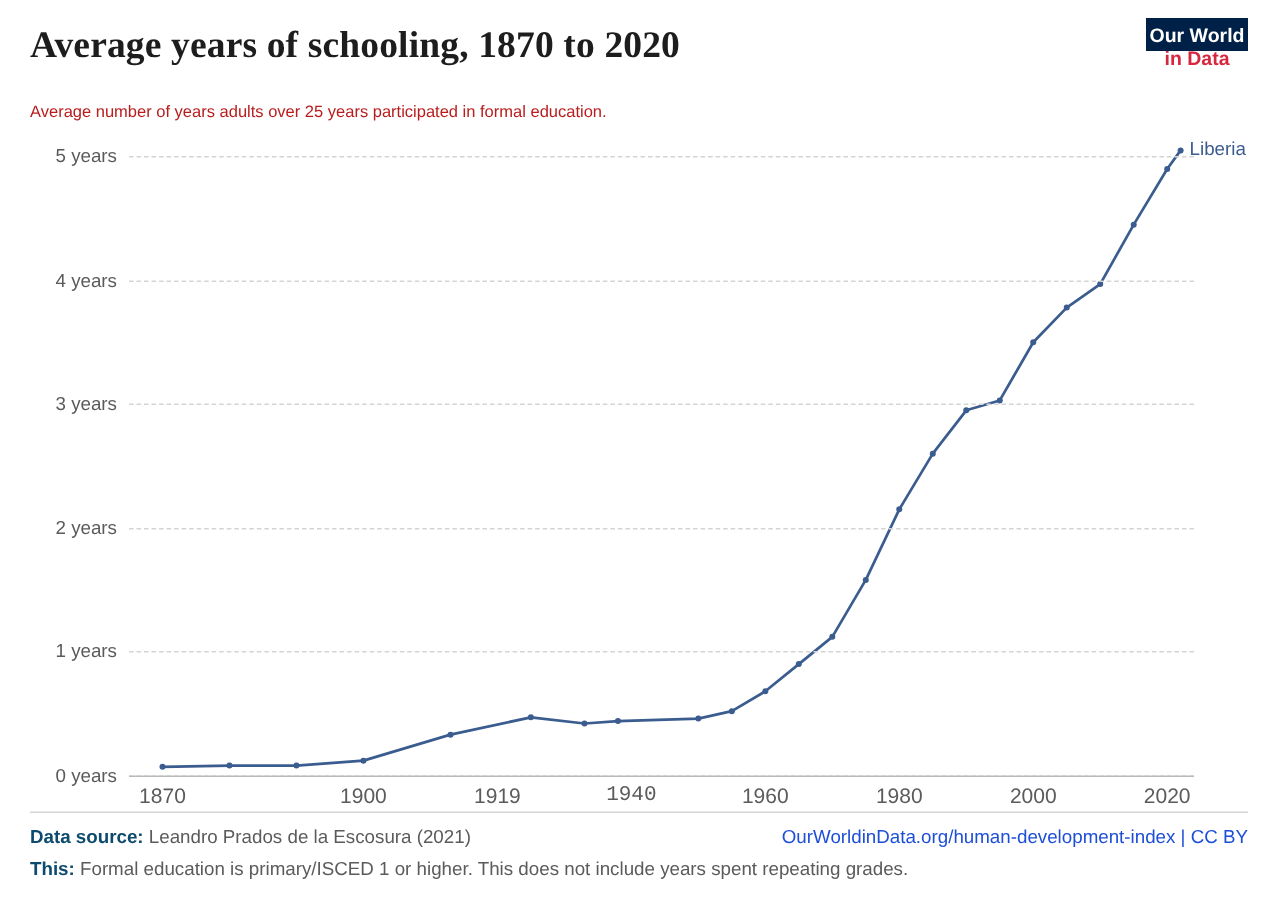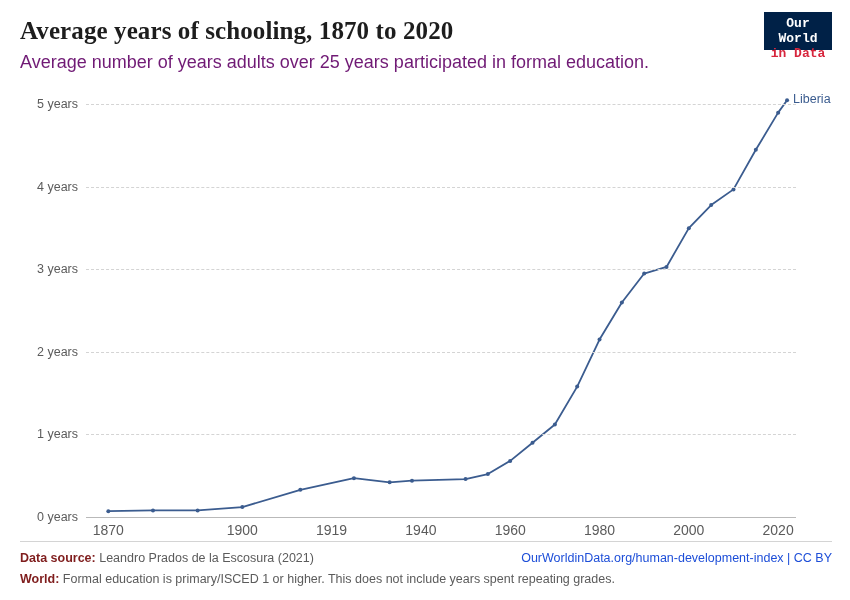--- a/index.html
+++ b/index.html
@@ -26,34 +26,34 @@
     font-family: "Liberation Serif", serif;
     font-size: 25px;
     font-weight: bold;
     color: #1d1d1d;
     letter-spacing: 0.1px;
     margin: 0;
     padding: 0;
     line-height: 30px;
   }
   .subtitle {
-    font-size: 18px;
-    color: #701a75;
-    margin: 8px 0 0 0;
+    font-size: 11px;
+    color: #b91c1c;
+    margin: 21px 0 0 0;
     line-height: 17px;
   }
   .logo {
     position: absolute;
     top: 12px;
     right: 18px;
     width: 68px;
-    height: 38px;
+    height: 22px;
     background: #002147;
     color: #ffffff;
-    font-family: Liberation Mono, monospace;
+    font-family: Liberation Sans, sans-serif;
     font-weight: bold;
     font-size: 13px;
     line-height: 15px;
     text-align: center;
     padding-top: 4px;
     box-sizing: border-box;
   }
   .logo .line2 {
     color: #d7263d;
   }
@@ -130,21 +130,21 @@
   }
   .footer-row {
     display: flex;
     justify-content: space-between;
     align-items: baseline;
     font-size: 12.5px;
     color: #5b5b5b;
     line-height: 17px;
   }
   .footer-left b, .footer-note b {
-    color: #7f1d1d;
+    color: #0c4a6e;
     margin-top: 48px;
   }
   .footer-right {
     color: #1d4ed8;
   }
   .footer-note {
     font-size: 12.5px;
     color: #5b5b5b;
     margin-top: 4px;
     line-height: 17px;
@@ -202,34 +202,34 @@
     <div class="axis-bottom"></div>
   <div class="ytick" style="top: 439px;">0 years</div>
       <div class="ytick" style="top: 356.476px;">1 years</div>
       <div class="ytick" style="top: 273.951px;">2 years</div>
       <div class="ytick" style="top: 191.427px;">3 years</div>
       <div class="ytick" style="top: 108.903px;">4 years</div>
       <div class="ytick" style="top: 26.3786px;">5 years</div>
       <div class="xtick" style="left: 88.327px;">1870</div>
       <div class="xtick" style="left: 222.289px;">1900</div>
       <div class="xtick" style="left: 311.597px;">1919</div>
-      <div class="xtick" style="left: 400.906px;">1940</div>
+      <div class="xtick" style="left: 400.906px; font-family: Liberation Mono, monospace;">1940</div>
       <div class="xtick" style="left: 490.214px;">1960</div>
       <div class="xtick" style="left: 579.522px;">1980</div>
       <div class="xtick" style="left: 668.83px;">2000</div>
       <div class="xtick" style="left: 758.138px;">2020</div>
       <div class="series-label" style="left: 773.069px; top: 14.2524px; color: rgb(59, 92, 143);">Liberia</div>
     </div>
 
   <div class="footer">
     <div class="footer-rule"></div>
     <div class="footer-row">
       <div class="footer-left">
         <b>Data source:</b><span> Leandro Prados de la Escosura (2021)</span>
       </div>
       <div class="footer-right">OurWorldinData.org/human-development-index | CC BY</div>
     </div>
     <div class="footer-note">
-      <b>World:</b><span> Formal education is primary/ISCED 1 or higher. This does not include years spent repeating grades.</span>
+      <b>This:</b><span> Formal education is primary/ISCED 1 or higher. This does not include years spent repeating grades.</span>
     </div>
   </div>
 
 </div>
 
 </body></html>

